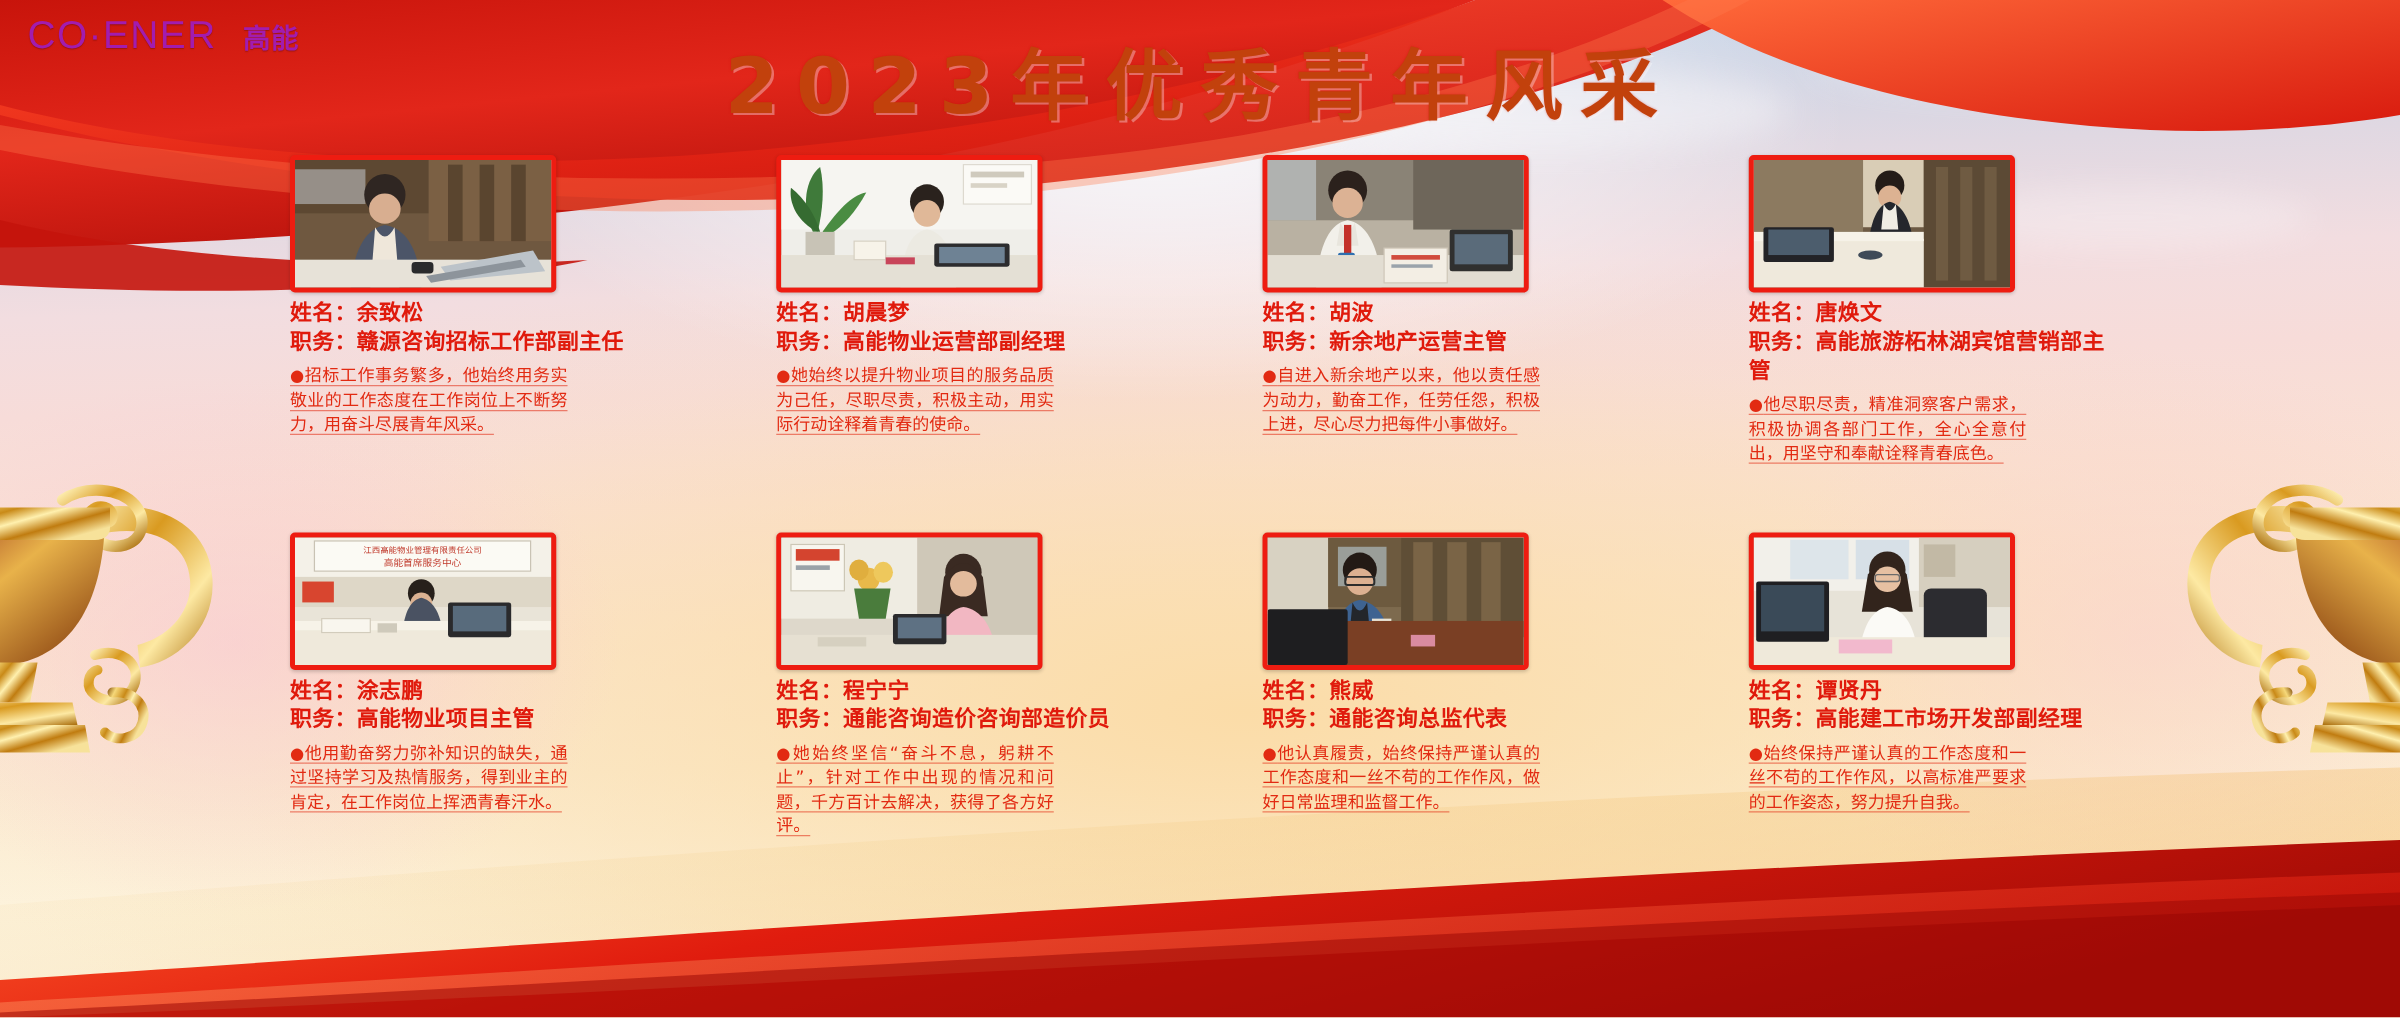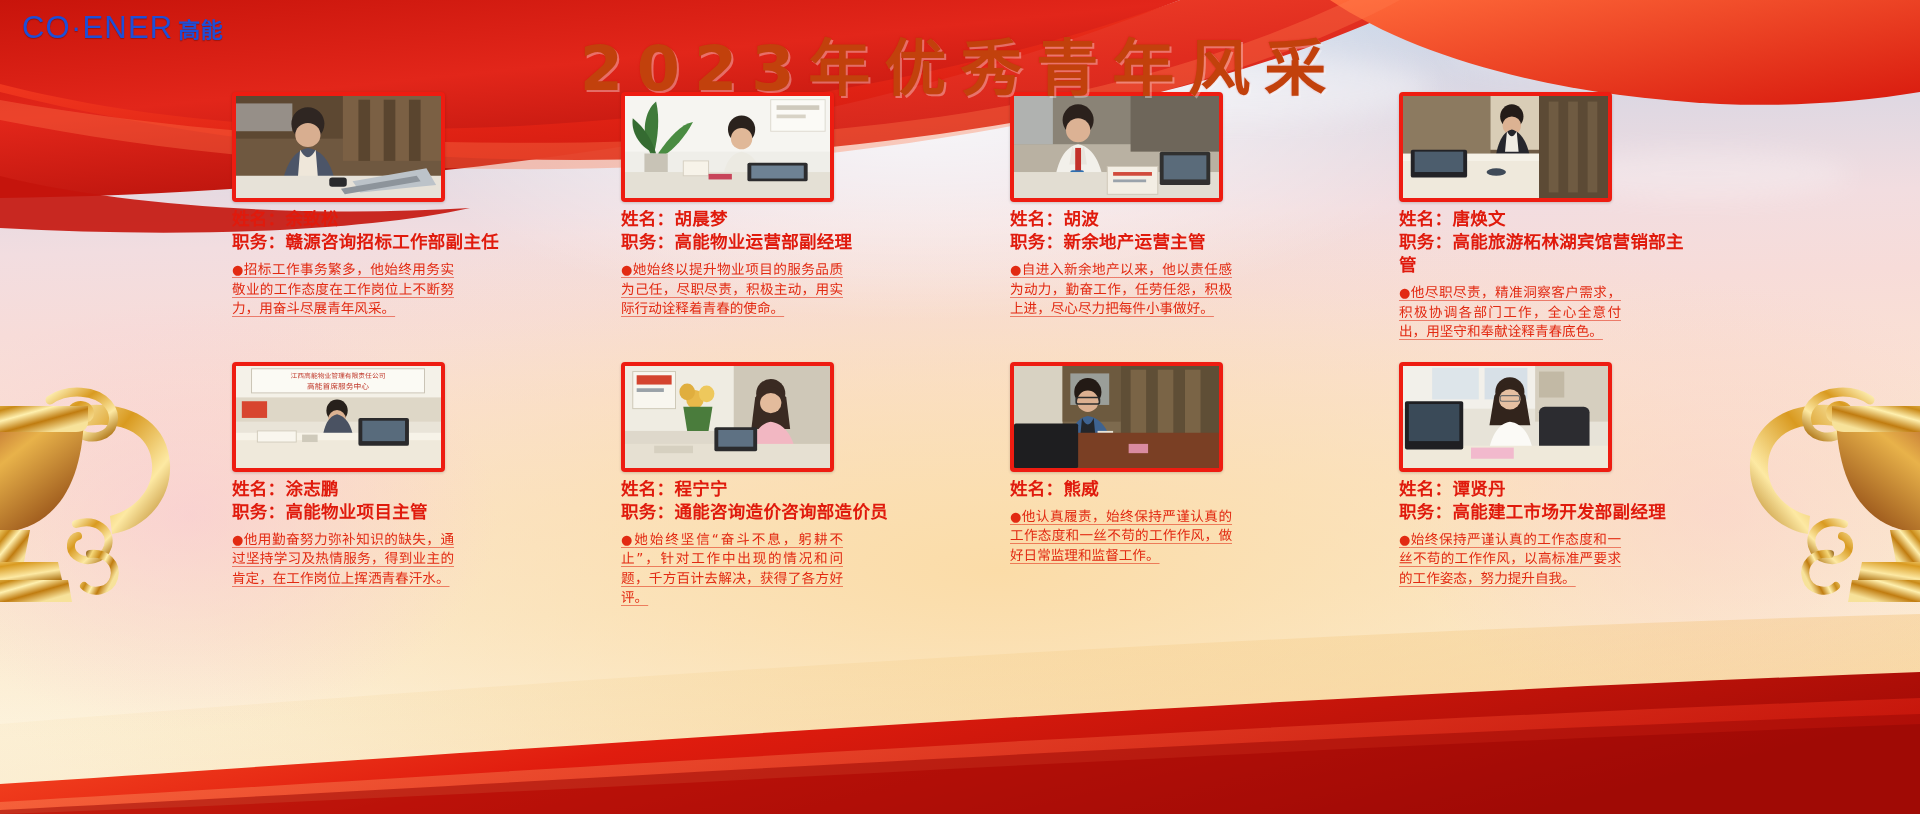--- a/index.html
+++ b/index.html
@@ -63,22 +63,22 @@
   }
 
   
   .trophy { position: absolute; pointer-events: none; }
   .trophy-left  { left: -28px;  top: 348px; }
   .trophy-right { right: -28px; top: 348px; transform: scaleX(-1); }
 
   
   .logo {
     position: absolute; left: 22px; top: 10px; z-index: 40;
-    display: flex; align-items: center; gap: 2px;
-    color: #1d4ed8;
+    display: flex; align-items: center; gap: 18px;
+    color: #a21caf;
     letter-spacing: .5px;
   }
   .logo-latin {
     font-size: 31px; font-weight: 400; letter-spacing: 1.2px;
     font-family: "Liberation Sans", sans-serif;
     text-shadow: 0 1px 1px rgba(0,0,0,.25);
   }
   .logo-cn {
     font-size: 22px; font-weight: 700; margin-left: 3px;
     font-family: "DejaVu Sans", sans-serif;
@@ -99,21 +99,21 @@
   }
 
   
   .grid {
     position: absolute; left: 232px; top: 92px; width: 1470px; z-index: 30;
     display: grid;
     grid-template-columns: repeat(4, 302px);
     grid-column-gap: 87px;
     grid-row-gap: 20px;
   }
-  .card { width: 302px; }
+  .card { width: 302px; margin-top: 32px; }
   .photo-wrap {
     width: 213px; height: 110px;
     border: 4px solid #ee1c11;
     border-radius: 4px;
     overflow: hidden;
     background: #cbbfae;
     position: relative;
     box-shadow: 0 1px 3px rgba(0,0,0,.18);
   }
   .photo { position: absolute; inset: 0; }
@@ -458,20 +458,21 @@
       <rect x="64" y="34" width="24" height="7" rx="2" fill="none" stroke="#2c2c2c" stroke-width="1.6"></rect>
       <path d="M52,110 C54,70 64,56 76,54 C90,56 102,70 104,110 Z" fill="#3e6391"></path>
       <path d="M70,56 q6,14 12,0 l2,22 h-16 Z" fill="#23262b"></path>
       <rect x="86" y="70" width="16" height="7" fill="#e8e3d6"></rect>
       <rect x="0" y="72" width="211" height="38" fill="#7a3f24"></rect>
       <rect x="0" y="62" width="66" height="48" rx="2" fill="#1e1e20"></rect>
       <rect x="118" y="84" width="20" height="10" fill="#d98ba0"></rect>
     </svg></div>
     </div>
     <div class="nameline"><span>姓名：</span><span>熊威</span></div>
+    <div class="dutyline"><span>职务：</span><span>通能咨询总监代表</span></div>
     <div class="desc"><span class="bullet">●</span><span>他认真履责，始终保持严谨认真的工作态度和一丝不苟的工作作风，做好日常监理和监督工作。</span></div>
   </div>
       <div class="card">
     <div class="photo-wrap">
       <div class="photo">
     <svg viewBox="0 0 211 110" preserveAspectRatio="none" width="100%" height="100%">
       <rect width="211" height="110" fill="#e7e3d8"></rect>
       <rect x="0" y="0" width="211" height="46" fill="#f2f0ea"></rect>
       <rect x="30" y="2" width="48" height="34" fill="#d7e2ea" opacity=".8"></rect>
       <rect x="84" y="2" width="44" height="34" fill="#cfdce6" opacity=".8"></rect>

